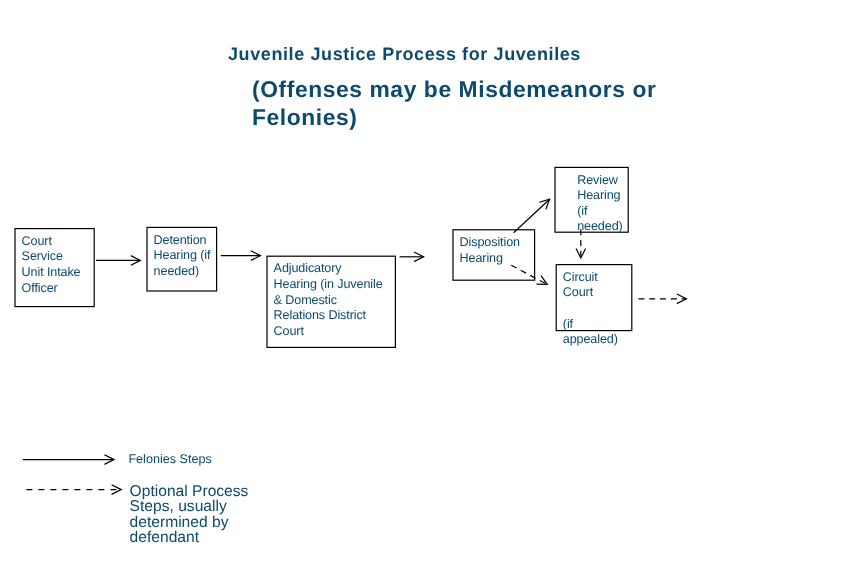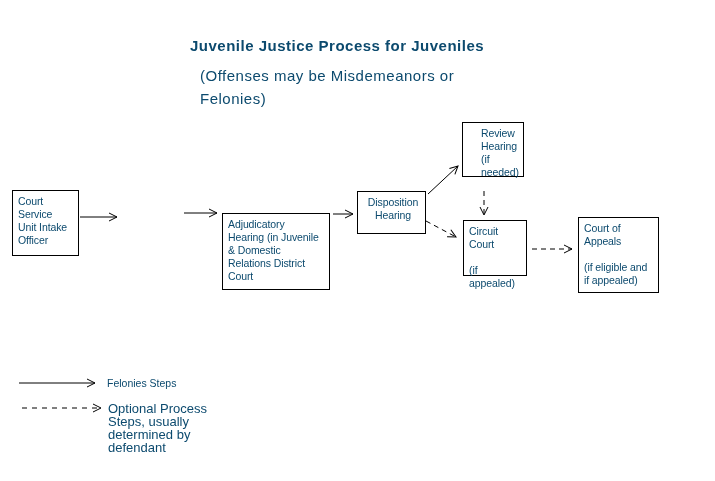--- a/index.html
+++ b/index.html
@@ -15,43 +15,43 @@
   .title-line1 {
     position: absolute;
     left: 190px; top: 37px;
     font-size: 15px;
     font-weight: bold;
     letter-spacing: 0.5px;
     white-space: nowrap;
   }
   .title-sub {
     position: absolute;
-    left: 200px; top: 64px;
-    font-size: 15px;
-    font-weight: normal;
+    left: 210px; top: 64px;
+    font-size: 19px;
+    font-weight: bold;
     letter-spacing: 0.5px;
     line-height: 23px;
     white-space: pre-line;
   }
   .box {
     position: absolute;
     box-sizing: border-box;
     border: 1px solid #000000;
     background: #ffffff;
     font-size: 10.5px;
     line-height: 13px;
     padding: 4px 2px 0 5px;
     white-space: pre-line;
     letter-spacing: -0.1px;
   }
   .box-intake       { left: 12px;  top: 190px; width: 67px; height: 66px; }
   .box-detention    { left: 122px; top: 189px; width: 59px; height: 54px; }
   .box-adjudicatory { left: 222px; top: 190px; width: 108px; height: 77px; margin-top: 23px; }
-  .box-disposition  { left: 357px; top: 191px; width: 69px; height: 43px; text-align: center; }
-  .box-review       { left: 462px; top: 122px; width: 62px; height: 55px; padding-left: 18px; }
+  .box-disposition  { left: 377px; top: 191px; width: 69px; height: 43px; }
+  .box-review       { left: 462px; top: 139px; width: 62px; height: 55px; padding-left: 18px; }
   .box-circuit      { left: 463px; top: 220px; width: 64px; height: 56px; }
   .box-appeals      { left: 578px; top: 217px; width: 81px; height: 76px; }
   .arrow-layer {
     position: absolute;
     left: 0; top: 0;
     width: 715px; height: 481px;
     pointer-events: none;
   }
   .legend-label-necessary {
     position: absolute;
@@ -74,38 +74,36 @@
 <div class="canvas">
 
   <div class="title-line1">Juvenile Justice Process for Juveniles</div>
   <div class="title-sub">(Offenses may be Misdemeanors or
 Felonies)</div>
 
   <div class="box box-intake">Court
 Service
 Unit Intake
 Officer</div>
+  <div class="box box-detention">Detention
+Hearing (if
+needed)</div>
   <div class="box box-adjudicatory">Adjudicatory
 Hearing (in Juvenile
 &amp; Domestic
 Relations District
 Court</div>
   <div class="box box-disposition">Disposition
 Hearing</div>
   <div class="box box-review">Review
 Hearing
 (if needed)</div>
   <div class="box box-circuit">Circuit Court
 
 (if appealed)</div>
-  <div class="box box-appeals">Court of
-Appeals
-
-(if eligible and
-if appealed)</div>
 
   <svg class="arrow-layer" width="715" height="481" viewBox="0 0 715 481" xmlns="http://www.w3.org/2000/svg">
     <defs>
       <marker id="openhead" markerUnits="userSpaceOnUse" markerWidth="12" markerHeight="12" refX="9" refY="5" orient="auto">
         <path d="M1,1 L9,5 L1,9" fill="none" stroke="#000000" stroke-width="1"></path>
       </marker>
     </defs>
 
     <line x1="80" y1="217" x2="117" y2="217" stroke="#000000" stroke-width="1" marker-end="url(#openhead)"></line>
     <line x1="184" y1="213" x2="217" y2="213" stroke="#000000" stroke-width="1" marker-end="url(#openhead)"></line>

